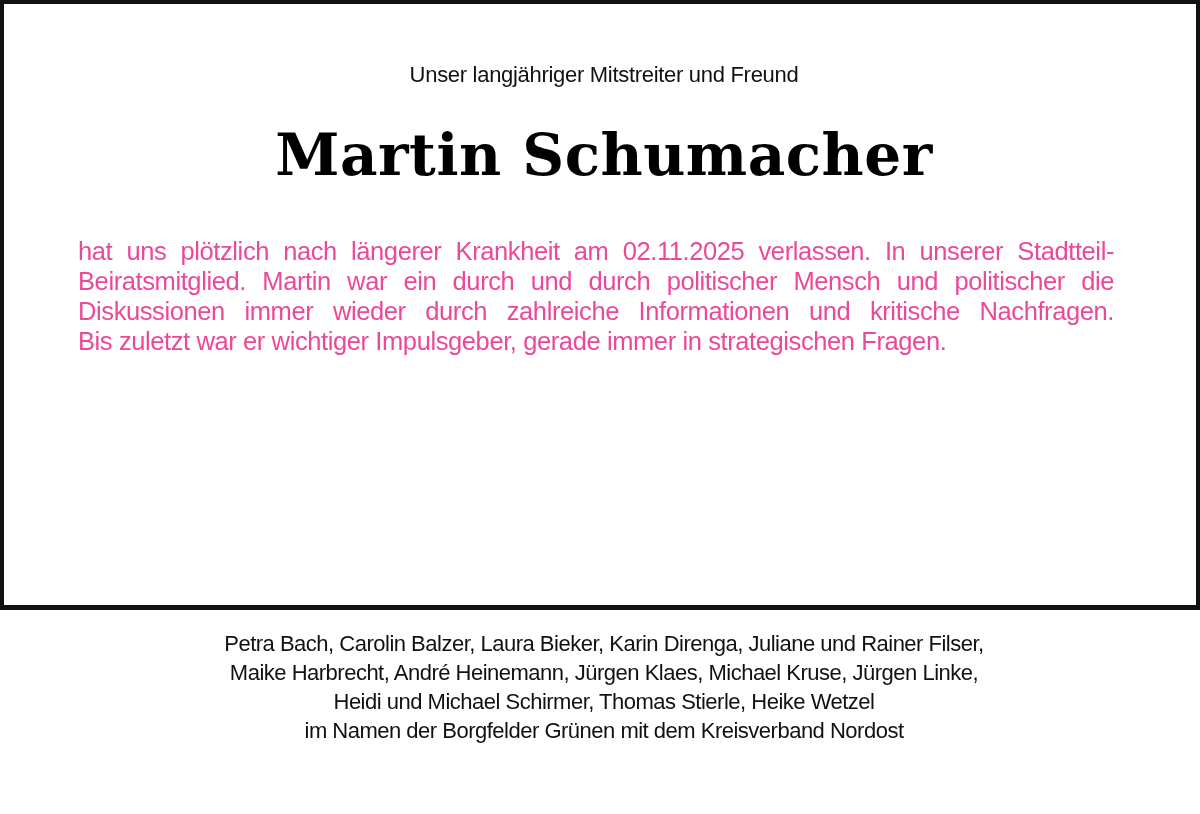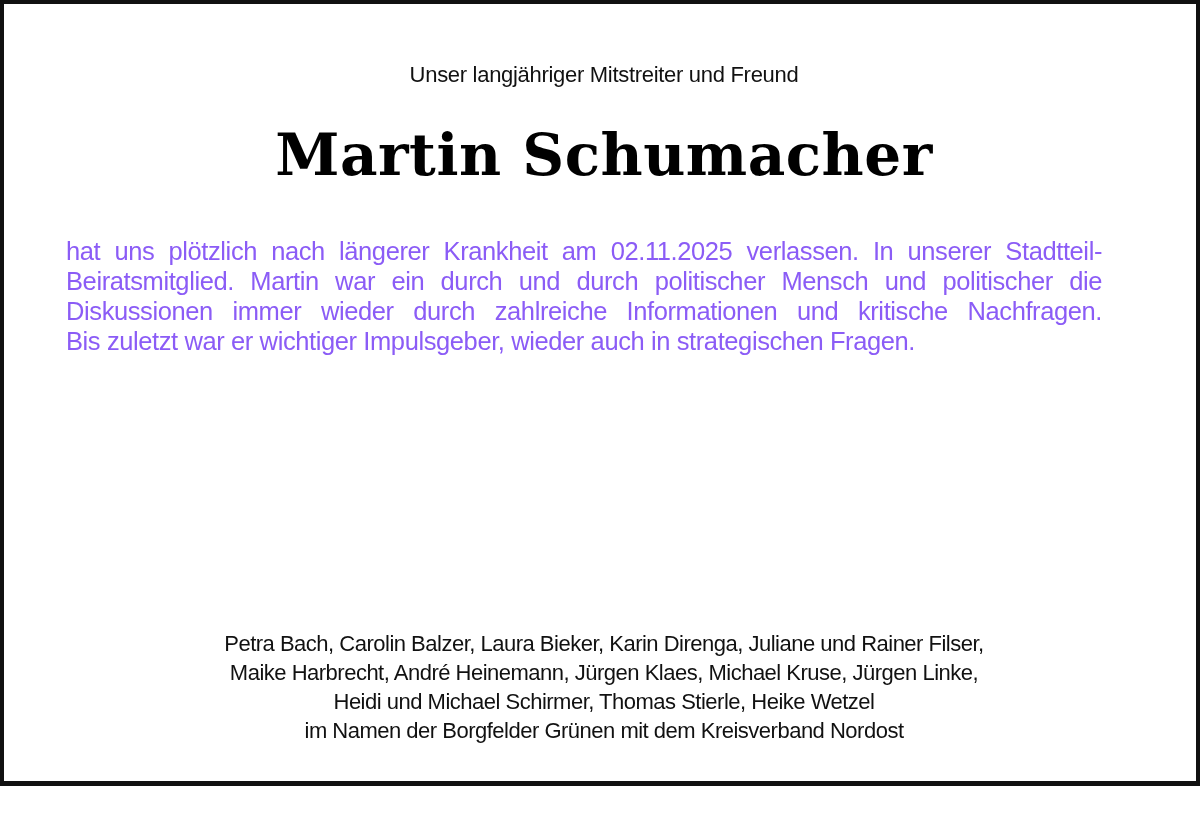--- a/index.html
+++ b/index.html
@@ -10,21 +10,21 @@
     body {
       width: 1200px;
       height: 814px;
       overflow: hidden;
     }
     .frame {
       position: absolute;
       left: 0;
       top: 0;
       width: 1200px;
-      height: 786px;
+      height: 610px;
       box-sizing: border-box;
       border: 4px solid #111111;
       border-bottom-width: 5px;
       background: #ffffff;
     }
     .intro {
       position: absolute;
       left: 0;
       width: 1200px;
       top: 58px;
@@ -41,25 +41,25 @@
       top: 117px;
       text-align: center;
       font-family: "DejaVu Serif", serif;
       font-weight: bold;
       font-size: 58px;
       letter-spacing: 0.5px;
       color: #000000;
     }
     .para {
       position: absolute;
-      left: 62px;
+      left: 74px;
       width: 1036px;
       font-family: "Liberation Sans", sans-serif;
       font-size: 25.5px;
-      color: #8b5cf6;
+      color: #ec4899;
       letter-spacing: -0.4px;
     }
     .para .line {
       display: block;
       height: 30px;
       line-height: 30px;
       text-align: justify;
       text-align-last: justify;
       white-space: nowrap;
       overflow: visible;
@@ -92,21 +92,21 @@
 <div class="frame">
 
   <div class="intro">Unser langjähriger Mitstreiter und Freund</div>
 
   <div class="name">Martin Schumacher</div>
 
   <div class="para para1">
     <span class="line">hat uns plötzlich nach längerer Krankheit am 02.11.2025 verlassen. In unserer Stadtteil-</span>
     <span class="line">Beiratsmitglied. Martin war ein durch und durch politischer Mensch und politischer die</span>
     <span class="line">Diskussionen immer wieder durch zahlreiche Informationen und kritische Nachfragen.</span>
-    <span class="line last">Bis zuletzt war er wichtiger Impulsgeber, wieder auch in strategischen Fragen.</span>
+    <span class="line last">Bis zuletzt war er wichtiger Impulsgeber, gerade immer in strategischen Fragen.</span>
   </div>
 
 
   <div class="signers">
     <span class="sline">Petra Bach, Carolin Balzer, Laura Bieker, Karin Direnga, Juliane und Rainer Filser,</span>
     <span class="sline">Maike Harbrecht, André Heinemann, Jürgen Klaes, Michael Kruse, Jürgen Linke,</span>
     <span class="sline">Heidi und Michael Schirmer, Thomas Stierle, Heike Wetzel</span>
     <span class="sline">im Namen der Borgfelder Grünen mit dem Kreisverband Nordost</span>
   </div>
 

